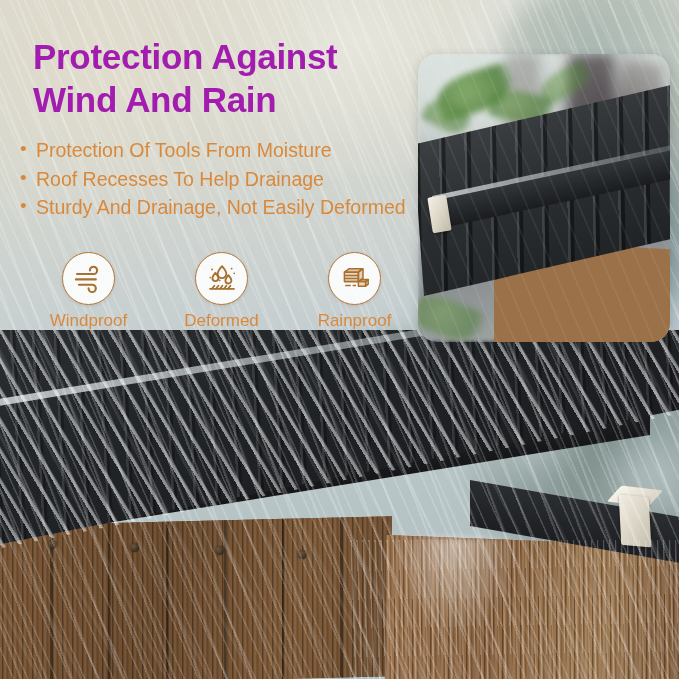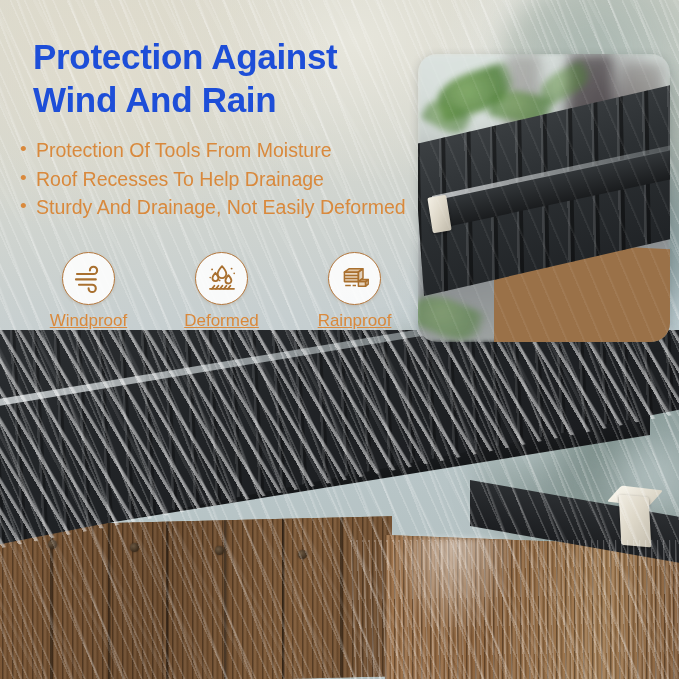--- a/index.html
+++ b/index.html
@@ -307,21 +307,20 @@
     background:rgba(255,255,255,.88);
     border:1.6px solid #b3763c;
     display:flex; align-items:center; justify-content:center;
     box-shadow:0 1px 3px rgba(120,90,50,.18);
   }
   .feature .flabel {
     margin-top:7px;
     font-size:17px;
     line-height:1;
     white-space:nowrap;
-    text-decoration:underline;
   }
 </style>
 </head>
 <body>
 
 <div class="canvas">
 
   <div class="bg-sky"></div>
   <div class="bg-tree t1"></div>
   <div class="bg-tree t2"></div>
@@ -369,21 +368,21 @@
     <div class="inset-leaf il4"></div>
     <div class="inset-leaf il5"></div>
     <div class="inset-wood"></div>
     <div class="inset-roof"></div>
     <div class="inset-fascia"></div>
     <div class="inset-edge"></div>
     <div class="inset-cap"></div>
     <div class="inset-rain"></div>
   </div>
 
-  <div class="headline" style="color: #1d4ed8;">
+  <div class="headline" style="color: #a21caf;">
     <div>Protection Against</div>
     <div>Wind And Rain</div>
   </div>
 
   <ul class="bullets" style="color: rgb(217, 137, 60);">
     <li>Protection Of Tools From Moisture</li>
     <li>Roof Recesses To Help Drainage</li>
     <li>Sturdy And Drainage, Not Easily Deformed</li>
   </ul>
 

